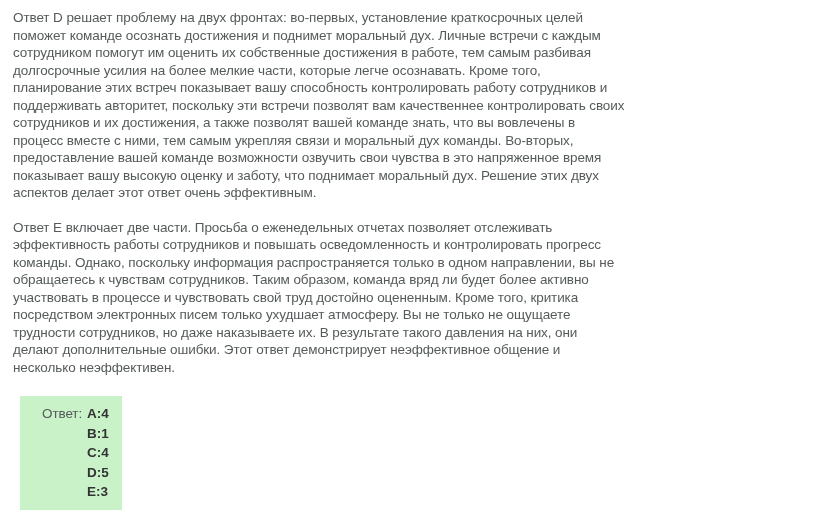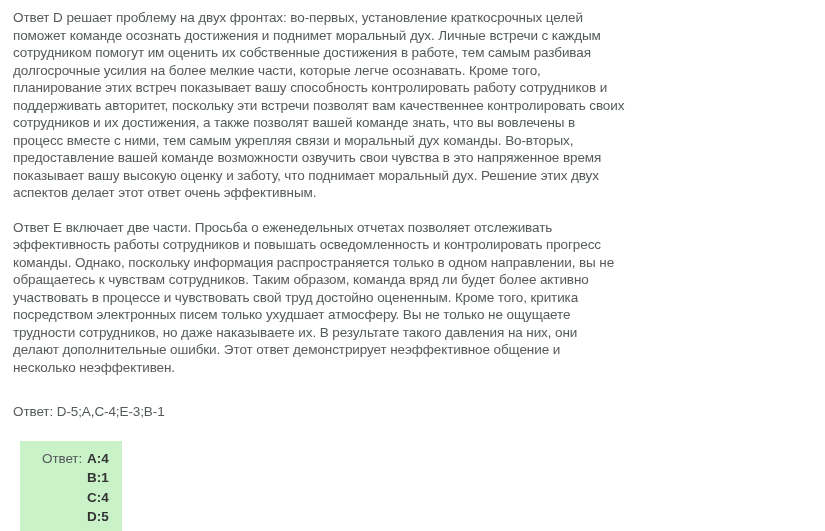--- a/index.html
+++ b/index.html
@@ -56,21 +56,20 @@
 </style>
 </head>
 <body>
 
 <div class="content">
 
   <p class="para">Ответ D решает проблему на двух фронтах: во-первых, установление краткосрочных целей поможет команде осознать достижения и поднимет моральный дух. Личные встречи с каждым сотрудником помогут им оценить их собственные достижения в работе, тем самым разбивая долгосрочные усилия на более мелкие части, которые легче осознавать. Кроме того, планирование этих встреч показывает вашу способность контролировать работу сотрудников и поддерживать авторитет, поскольку эти встречи позволят вам качественнее контролировать своих сотрудников и их достижения, а также позволят вашей команде знать, что вы вовлечены в процесс вместе с ними, тем самым укрепляя связи и моральный дух команды. Во-вторых, предоставление вашей команде возможности озвучить свои чувства в это напряженное время показывает вашу высокую оценку и заботу, что поднимает моральный дух. Решение этих двух аспектов делает этот ответ очень эффективным.</p>
 
   <p class="para">Ответ E включает две части. Просьба о еженедельных отчетах позволяет отслеживать эффективность работы сотрудников и повышать осведомленность и контролировать прогресс команды. Однако, поскольку информация распространяется только в одном направлении, вы не обращаетесь к чувствам сотрудников. Таким образом, команда вряд ли будет более активно участвовать в процессе и чувствовать свой труд достойно оцененным. Кроме того, критика посредством электронных писем только ухудшает атмосферу. Вы не только не ощущаете трудности сотрудников, но даже наказываете их. В результате такого давления на них, они делают дополнительные ошибки. Этот ответ демонстрирует неэффективное общение и несколько неэффективен.</p>
 
-  <p class="para answer-summary">Ответ: D-5;A,C-4;E-3;B-1</p>
 
   <div class="answer-box" style="background: rgb(201, 242, 201);">
     <span class="box-label">Ответ:</span>
     <span class="box-values">
       <span class="val">A:4</span>
       <span class="val">B:1</span>
       <span class="val">C:4</span>
       <span class="val">D:5</span>
       <span class="val">E:3</span>
     </span>

